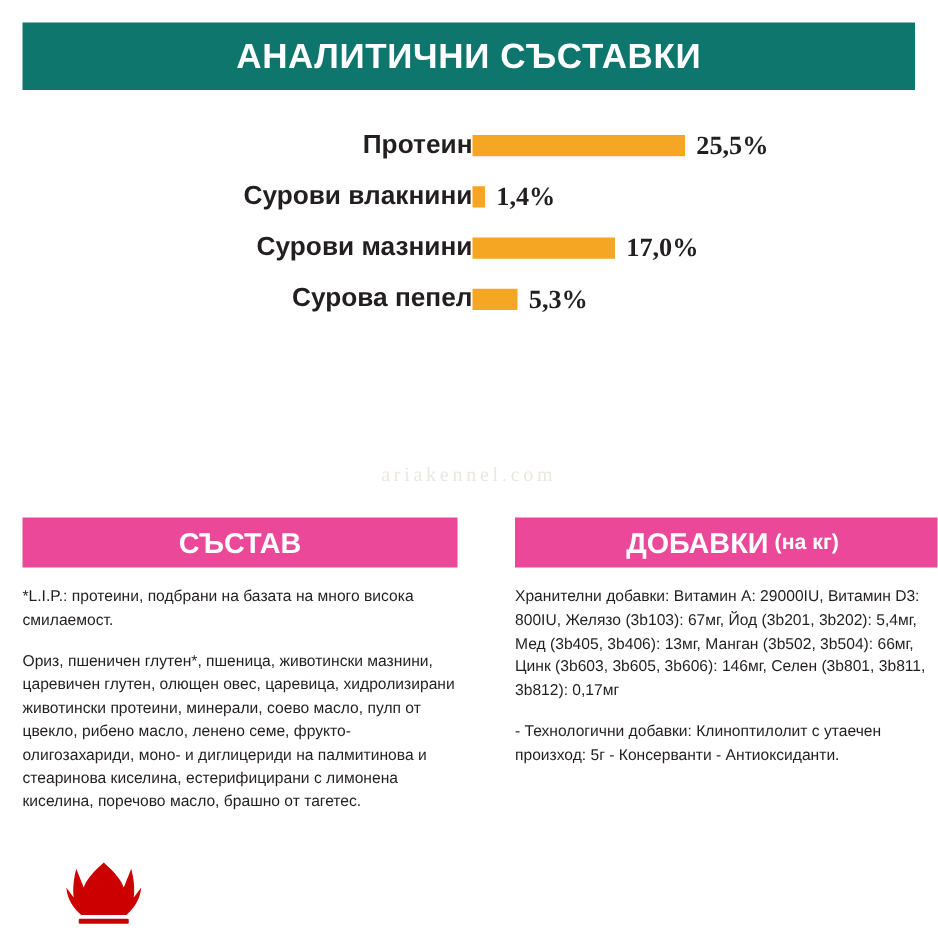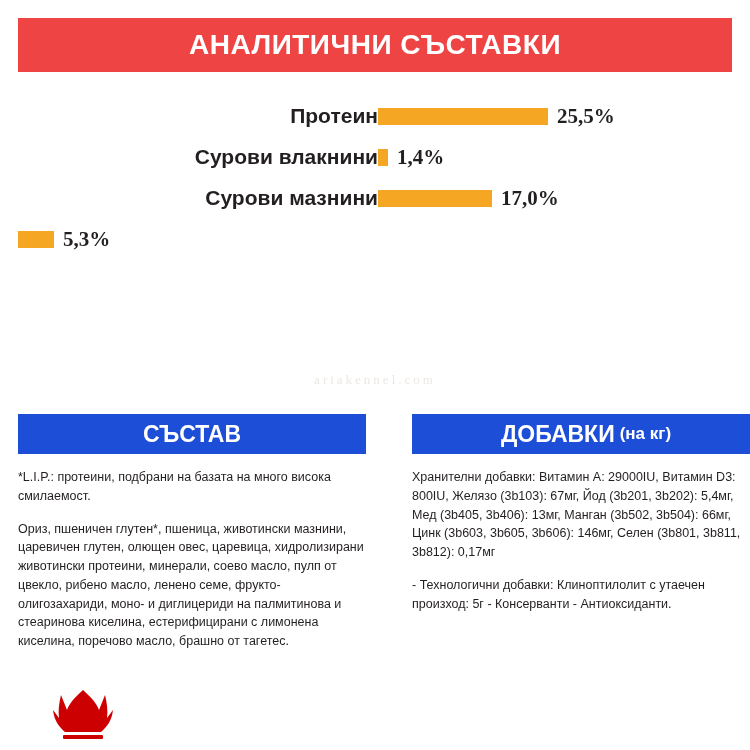--- a/index.html
+++ b/index.html
@@ -16,21 +16,21 @@
     position: relative;
   }
 
   
   .header-band {
     position: absolute;
     left: 18px;
     top: 18px;
     width: 714px;
     height: 54px;
-    background: #ef4444;
+    background: #0f766e;
     display: flex;
     align-items: center;
     justify-content: center;
   }
   .header-band .title {
     color: #ffffff;
     font-size: 28px;
     font-weight: bold;
     letter-spacing: 0.5px;
     text-align: center;
@@ -76,38 +76,38 @@
     white-space: nowrap;
   }
 
   
   .watermark {
     position: absolute;
     top: 372px;
     left: 0;
     width: 750px;
     text-align: center;
-    font-size: 13px;
+    font-size: 16px;
     letter-spacing: 3px;
     color: #ece7e2;
     font-family: "Liberation Serif", serif;
   }
 
   
   .panel {
     position: absolute;
     top: 414px;
     width: 348px;
   }
   .panel-left { left: 18px; }
   .panel-right { left: 384px; margin-left: 28px; }
 
   .panel-head {
     height: 40px;
-    background: #1d4ed8;
+    background: #ec4899;
     display: flex;
     align-items: center;
     justify-content: center;
     color: #ffffff;
     font-weight: bold;
     font-size: 23px;
     white-space: nowrap;
   }
   .panel-head .suffix {
     font-size: 17px;
@@ -169,20 +169,21 @@
 
   <div class="chart-row">
     <div class="chart-label">Сурови мазнини</div>
     <div class="chart-bar-wrap">
       <div class="chart-bar" style="width:114px"></div>
       <div class="chart-value">17,0%</div>
     </div>
   </div>
 
   <div class="chart-row">
+    <div class="chart-label">Сурова пепел</div>
     <div class="chart-bar-wrap">
       <div class="chart-bar" style="width:36px"></div>
       <div class="chart-value">5,3%</div>
     </div>
   </div>
 
 
 
 </div>
 

